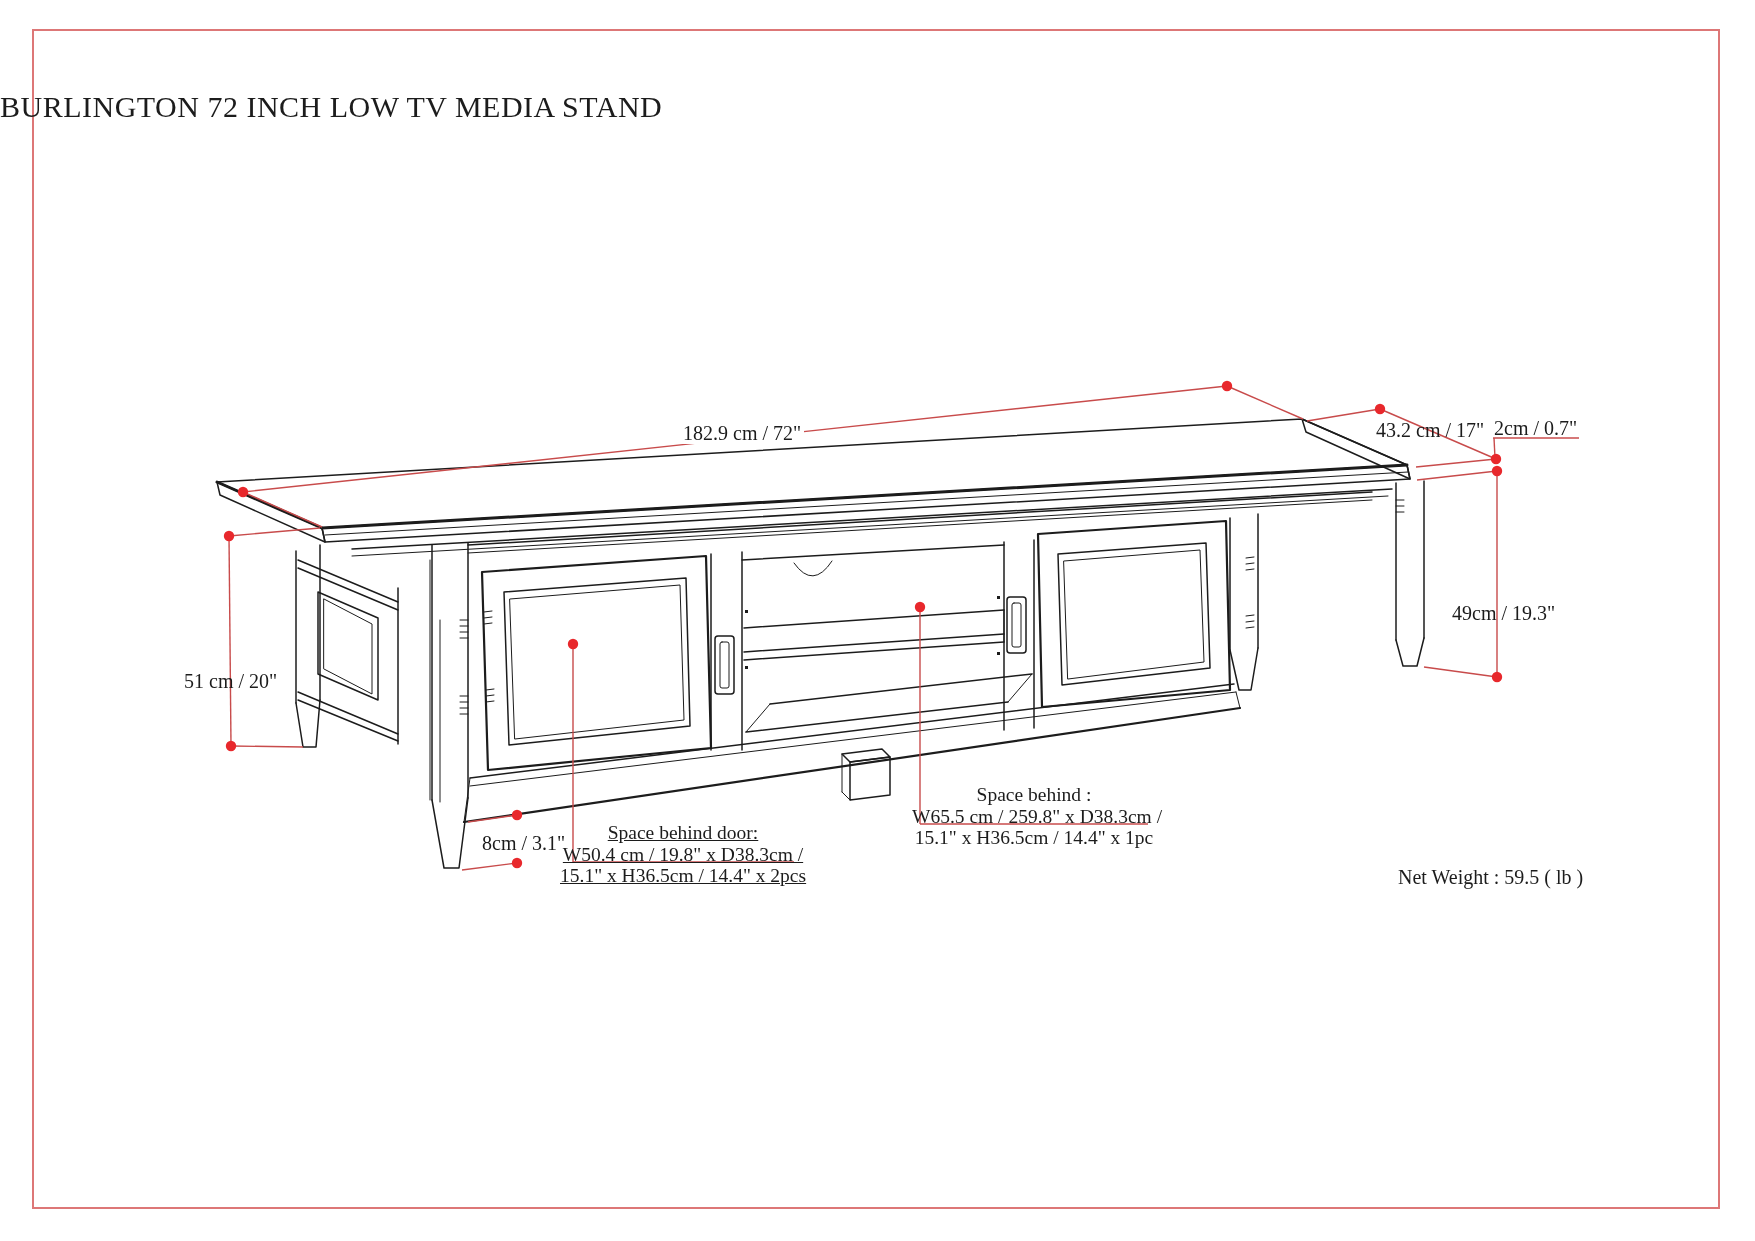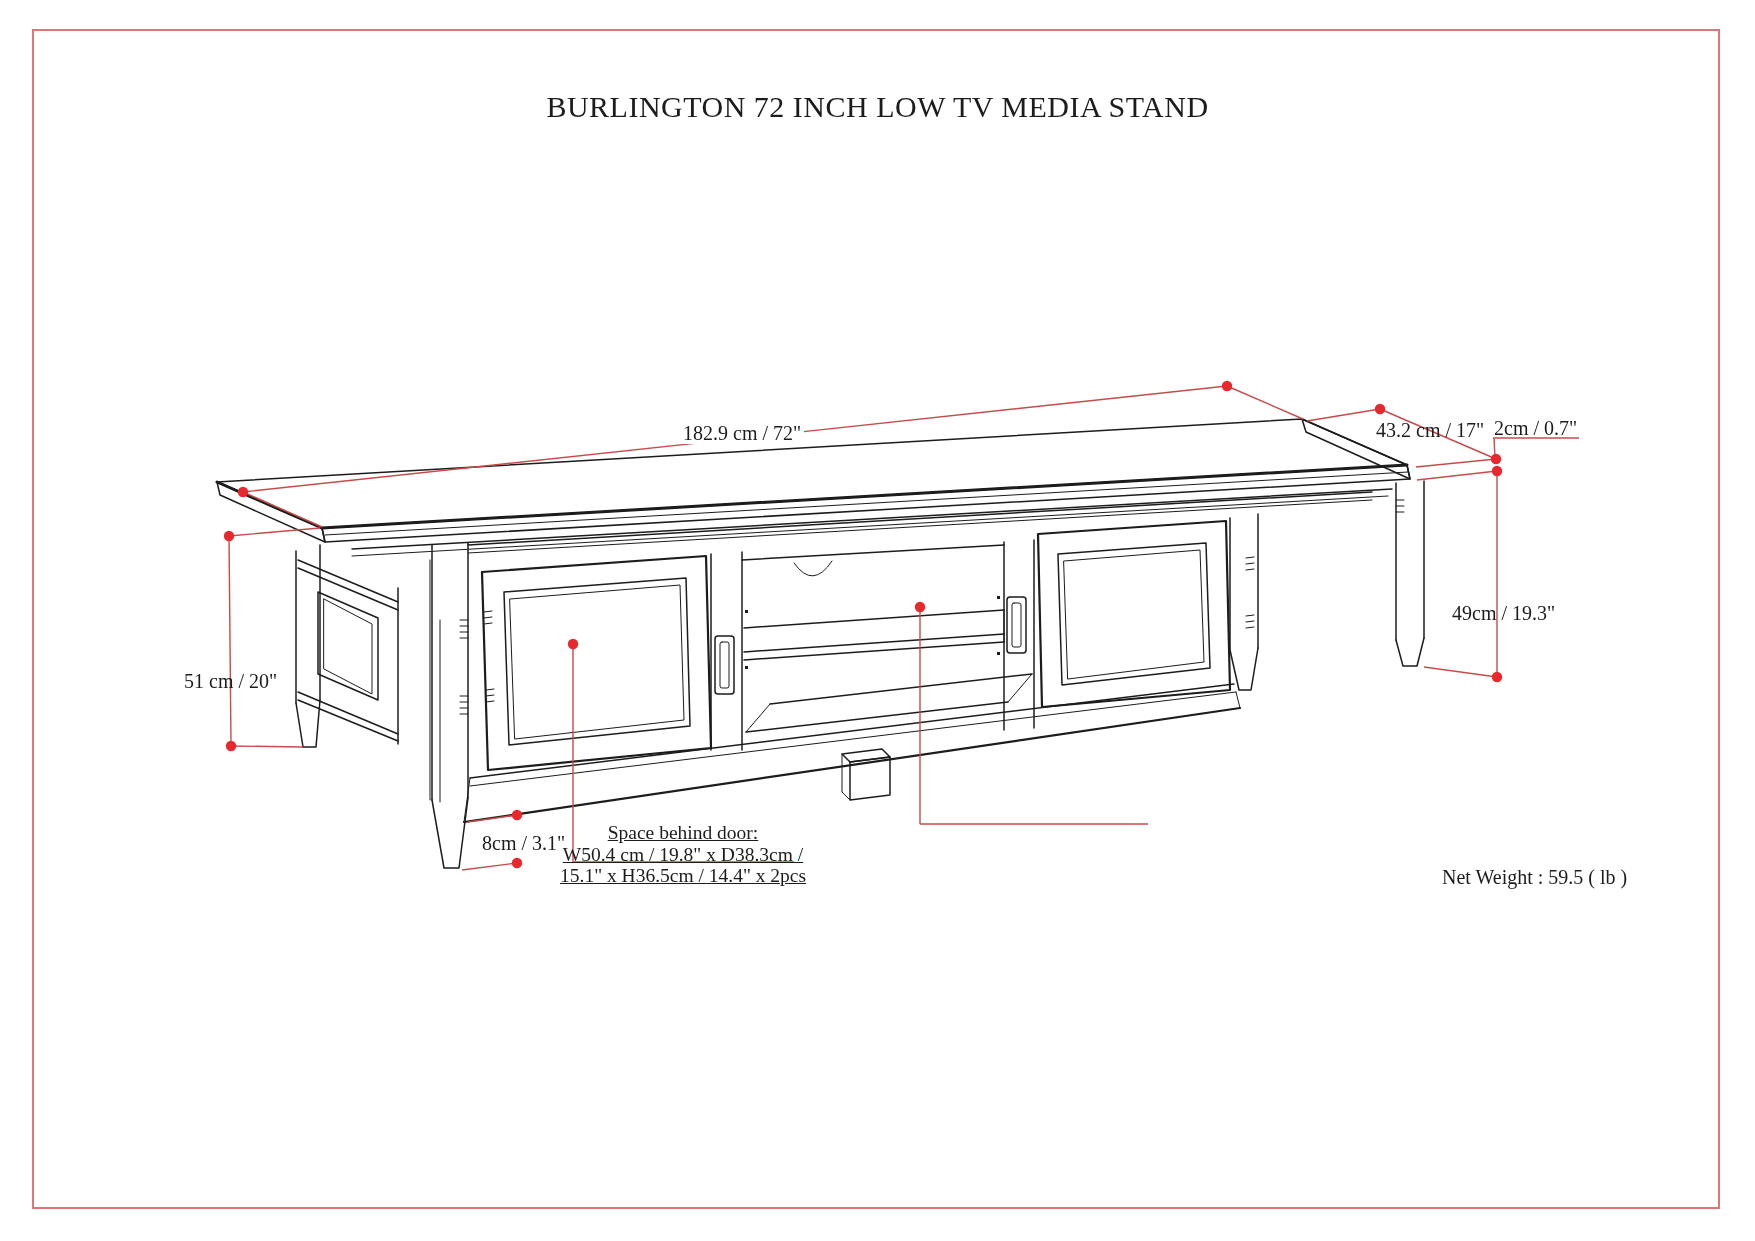--- a/index.html
+++ b/index.html
@@ -9,31 +9,31 @@
          border:2px solid var(--page-border,#dd7777);box-sizing:border-box;pointer-events:none;}
   svg{position:absolute;left:0;top:0;width:1755px;height:1241px;}
   .k    {stroke:var(--drawing-line,#1c1c1c);stroke-width:1.5;fill:none;stroke-linejoin:round;stroke-linecap:round;}
   .thin {stroke-width:1;}
   .med  {stroke-width:2.2;}
   .bold {stroke-width:3;}
   .rl   {stroke:var(--dimension-line,#c84b4b);stroke-width:1.4;fill:none;}
   .rd   {fill:var(--dimension-dot,#e8282c);stroke:none;}
   .hole {fill:var(--drawing-line,#1c1c1c);stroke:none;}
   .lbl{position:absolute;font-size:20px;line-height:22px;white-space:nowrap;}
-  #title{position:absolute;left:0;right:0;top:90px;text-align:center;font-size:30px;letter-spacing:.5px;}
+  #title{position:absolute;left:0;right:0;top:90px;font-size:30px;letter-spacing:.5px;}
   #w182{left:680px;top:422px;background:#ffffff;padding:0 3px;}
   #d43{left:1376px;top:419px;}
   #t2{left:1494px;top:417px;}
   #h49{left:1452px;top:602px;}
   #h51{left:184px;top:670px;}
   #leg8{left:482px;top:832px;}
   .block{position:absolute;text-align:center;font-size:19.5px;line-height:21.5px;white-space:nowrap;}
   #blockL{left:560px;top:822px;width:246px;text-decoration:underline;}
   #blockR{left:912px;top:784px;width:244px;}
-  #net{left:1398px;top:866px;margin-left:44px;}
+  #net{left:1398px;top:866px;}
 </style>
 </head>
 <body>
 
 <div id="sheet">
 
   <div id="frame"></div>
 
   <div id="title">BURLINGTON 72 INCH LOW TV MEDIA STAND</div>
 
@@ -216,16 +216,21 @@
   <div class="lbl" id="h49">49cm / 19.3"</div>
   <div class="lbl" id="h51">51 cm / 20"</div>
   <div class="lbl" id="leg8">8cm / 3.1"</div>
 
   <div class="block" id="blockL">
     <div>Space behind door:</div>
     <div>W50.4 cm / 19.8" x D38.3cm /</div>
     <div>15.1" x H36.5cm / 14.4" x 2pcs</div>
   </div>
 
+  <div class="block" id="blockR">
+    <div>Space behind :</div>
+    <div>W65.5 cm / 259.8" x D38.3cm /</div>
+    <div>15.1" x H36.5cm / 14.4" x 1pc</div>
+  </div>
 
   <div class="lbl" id="net">Net Weight : 59.5 ( lb )</div>
 
 </div>
 
 </body></html>

